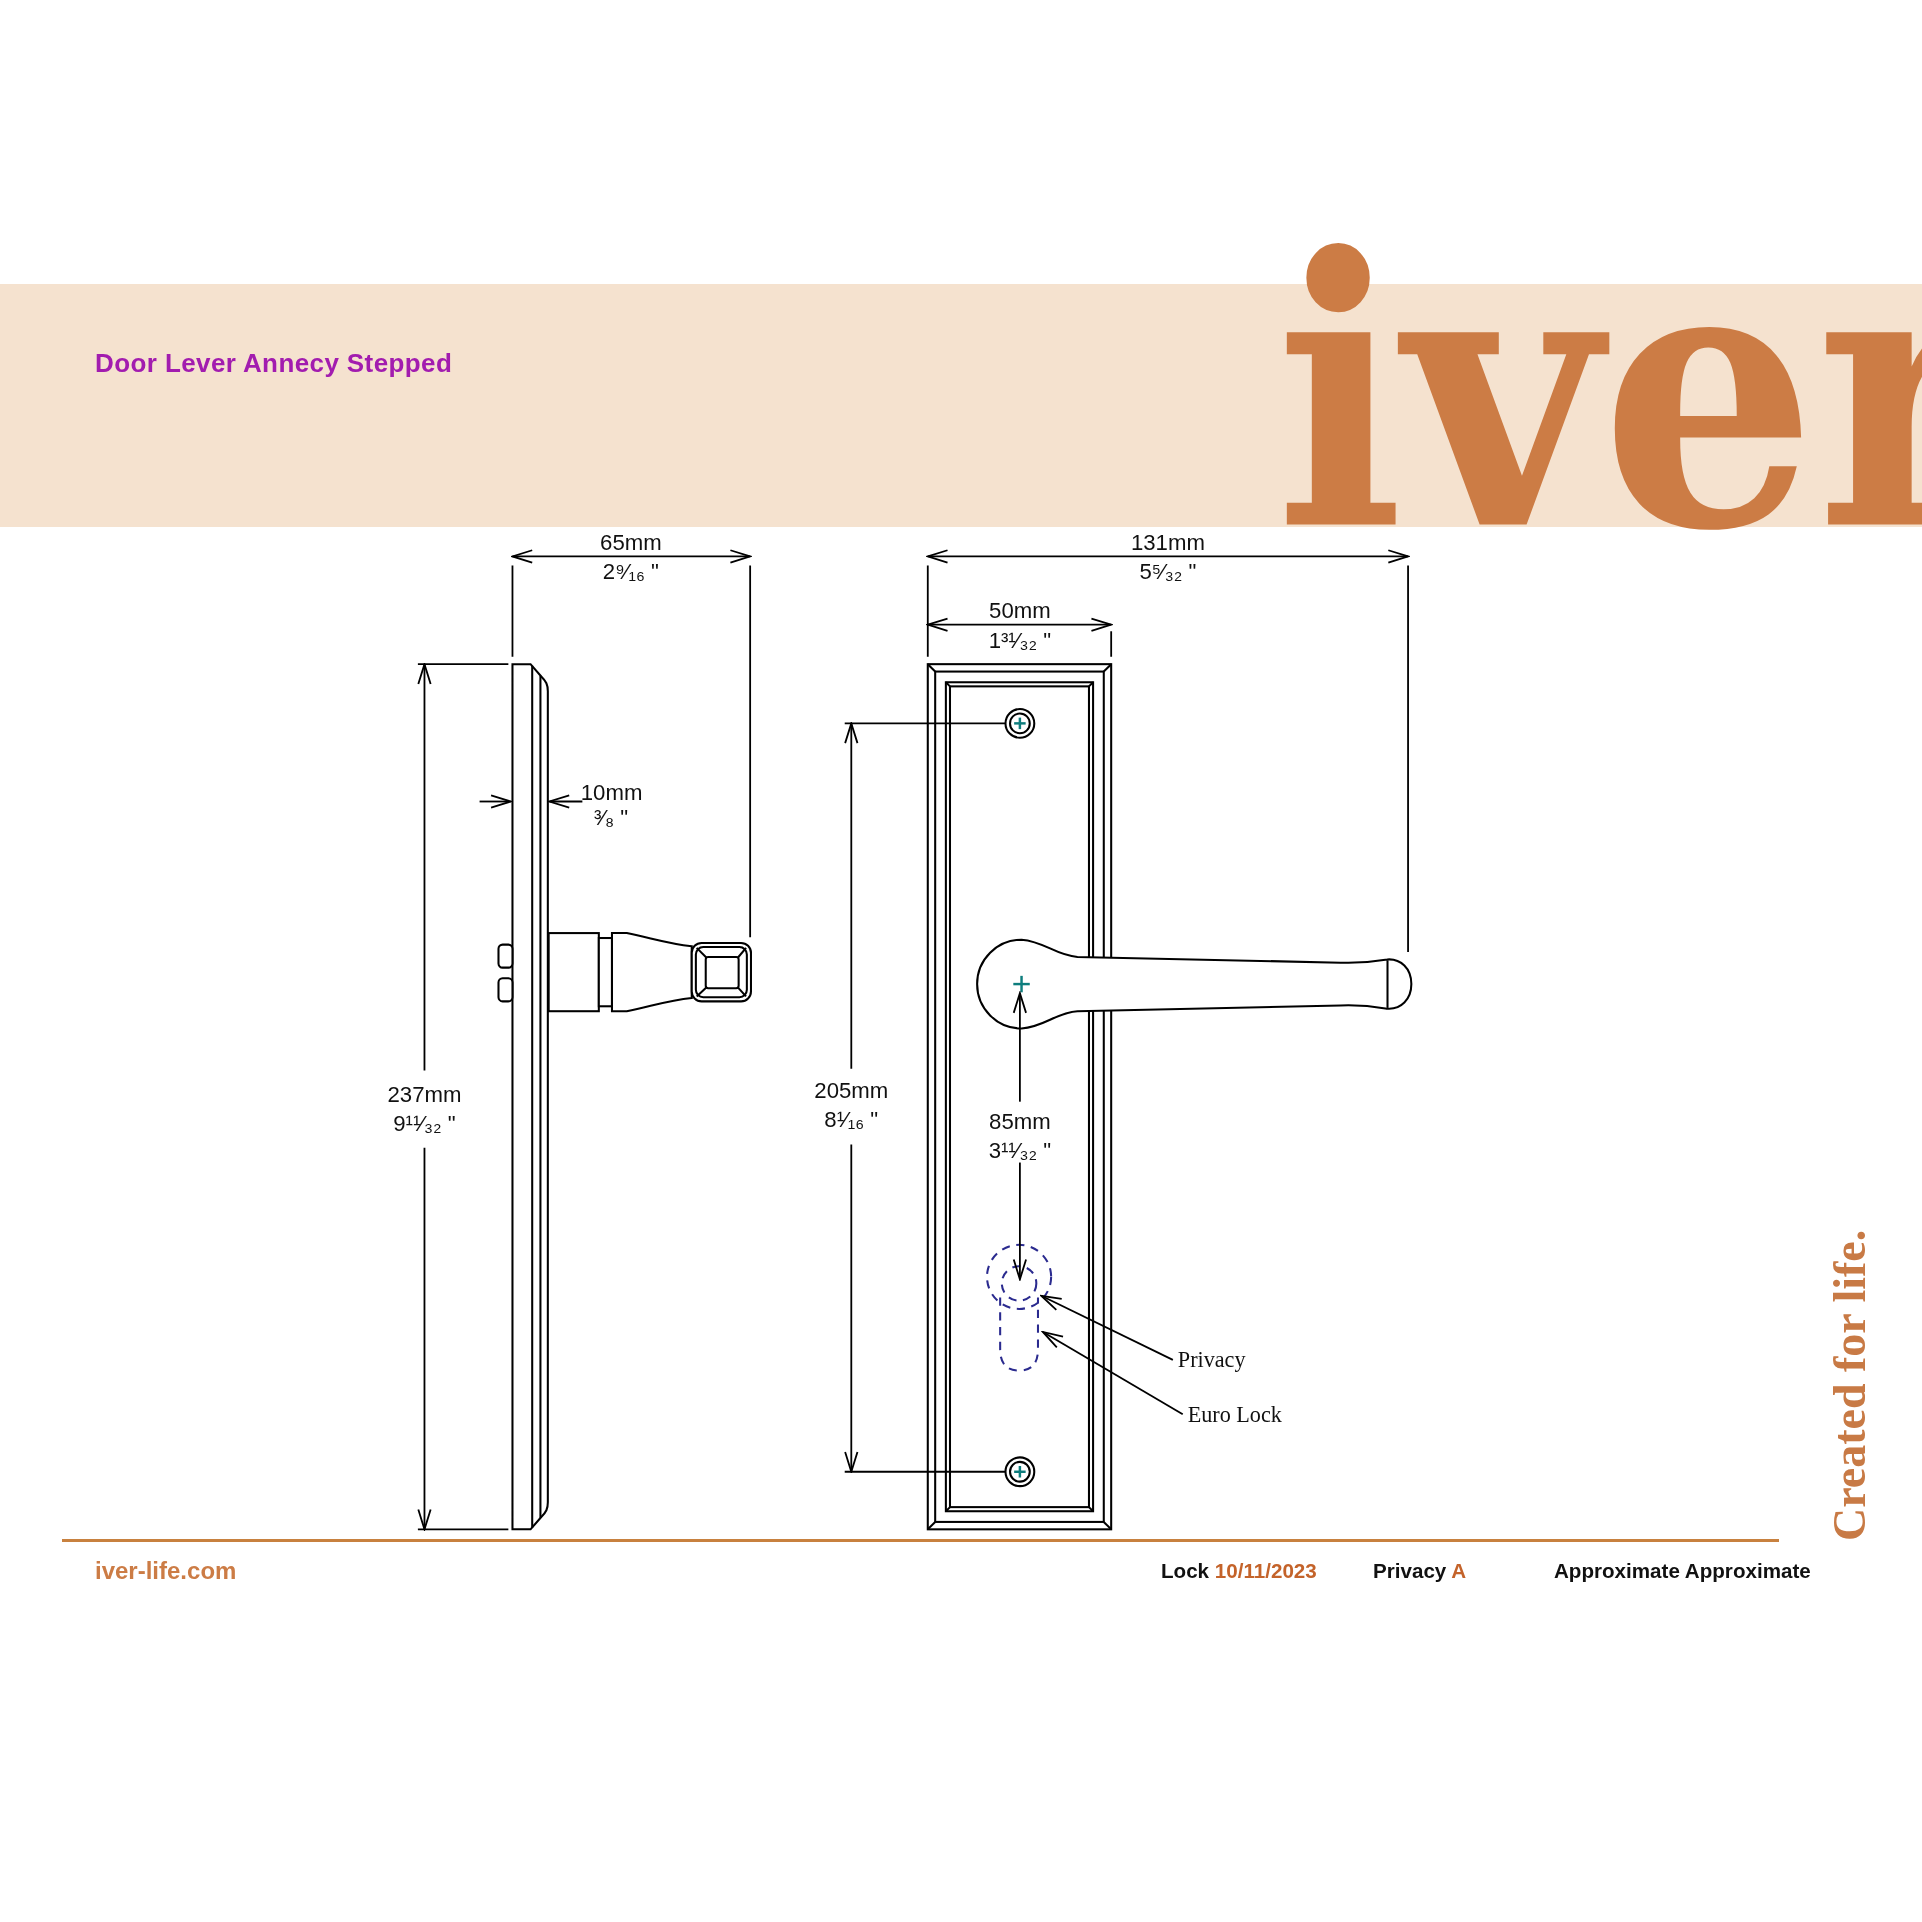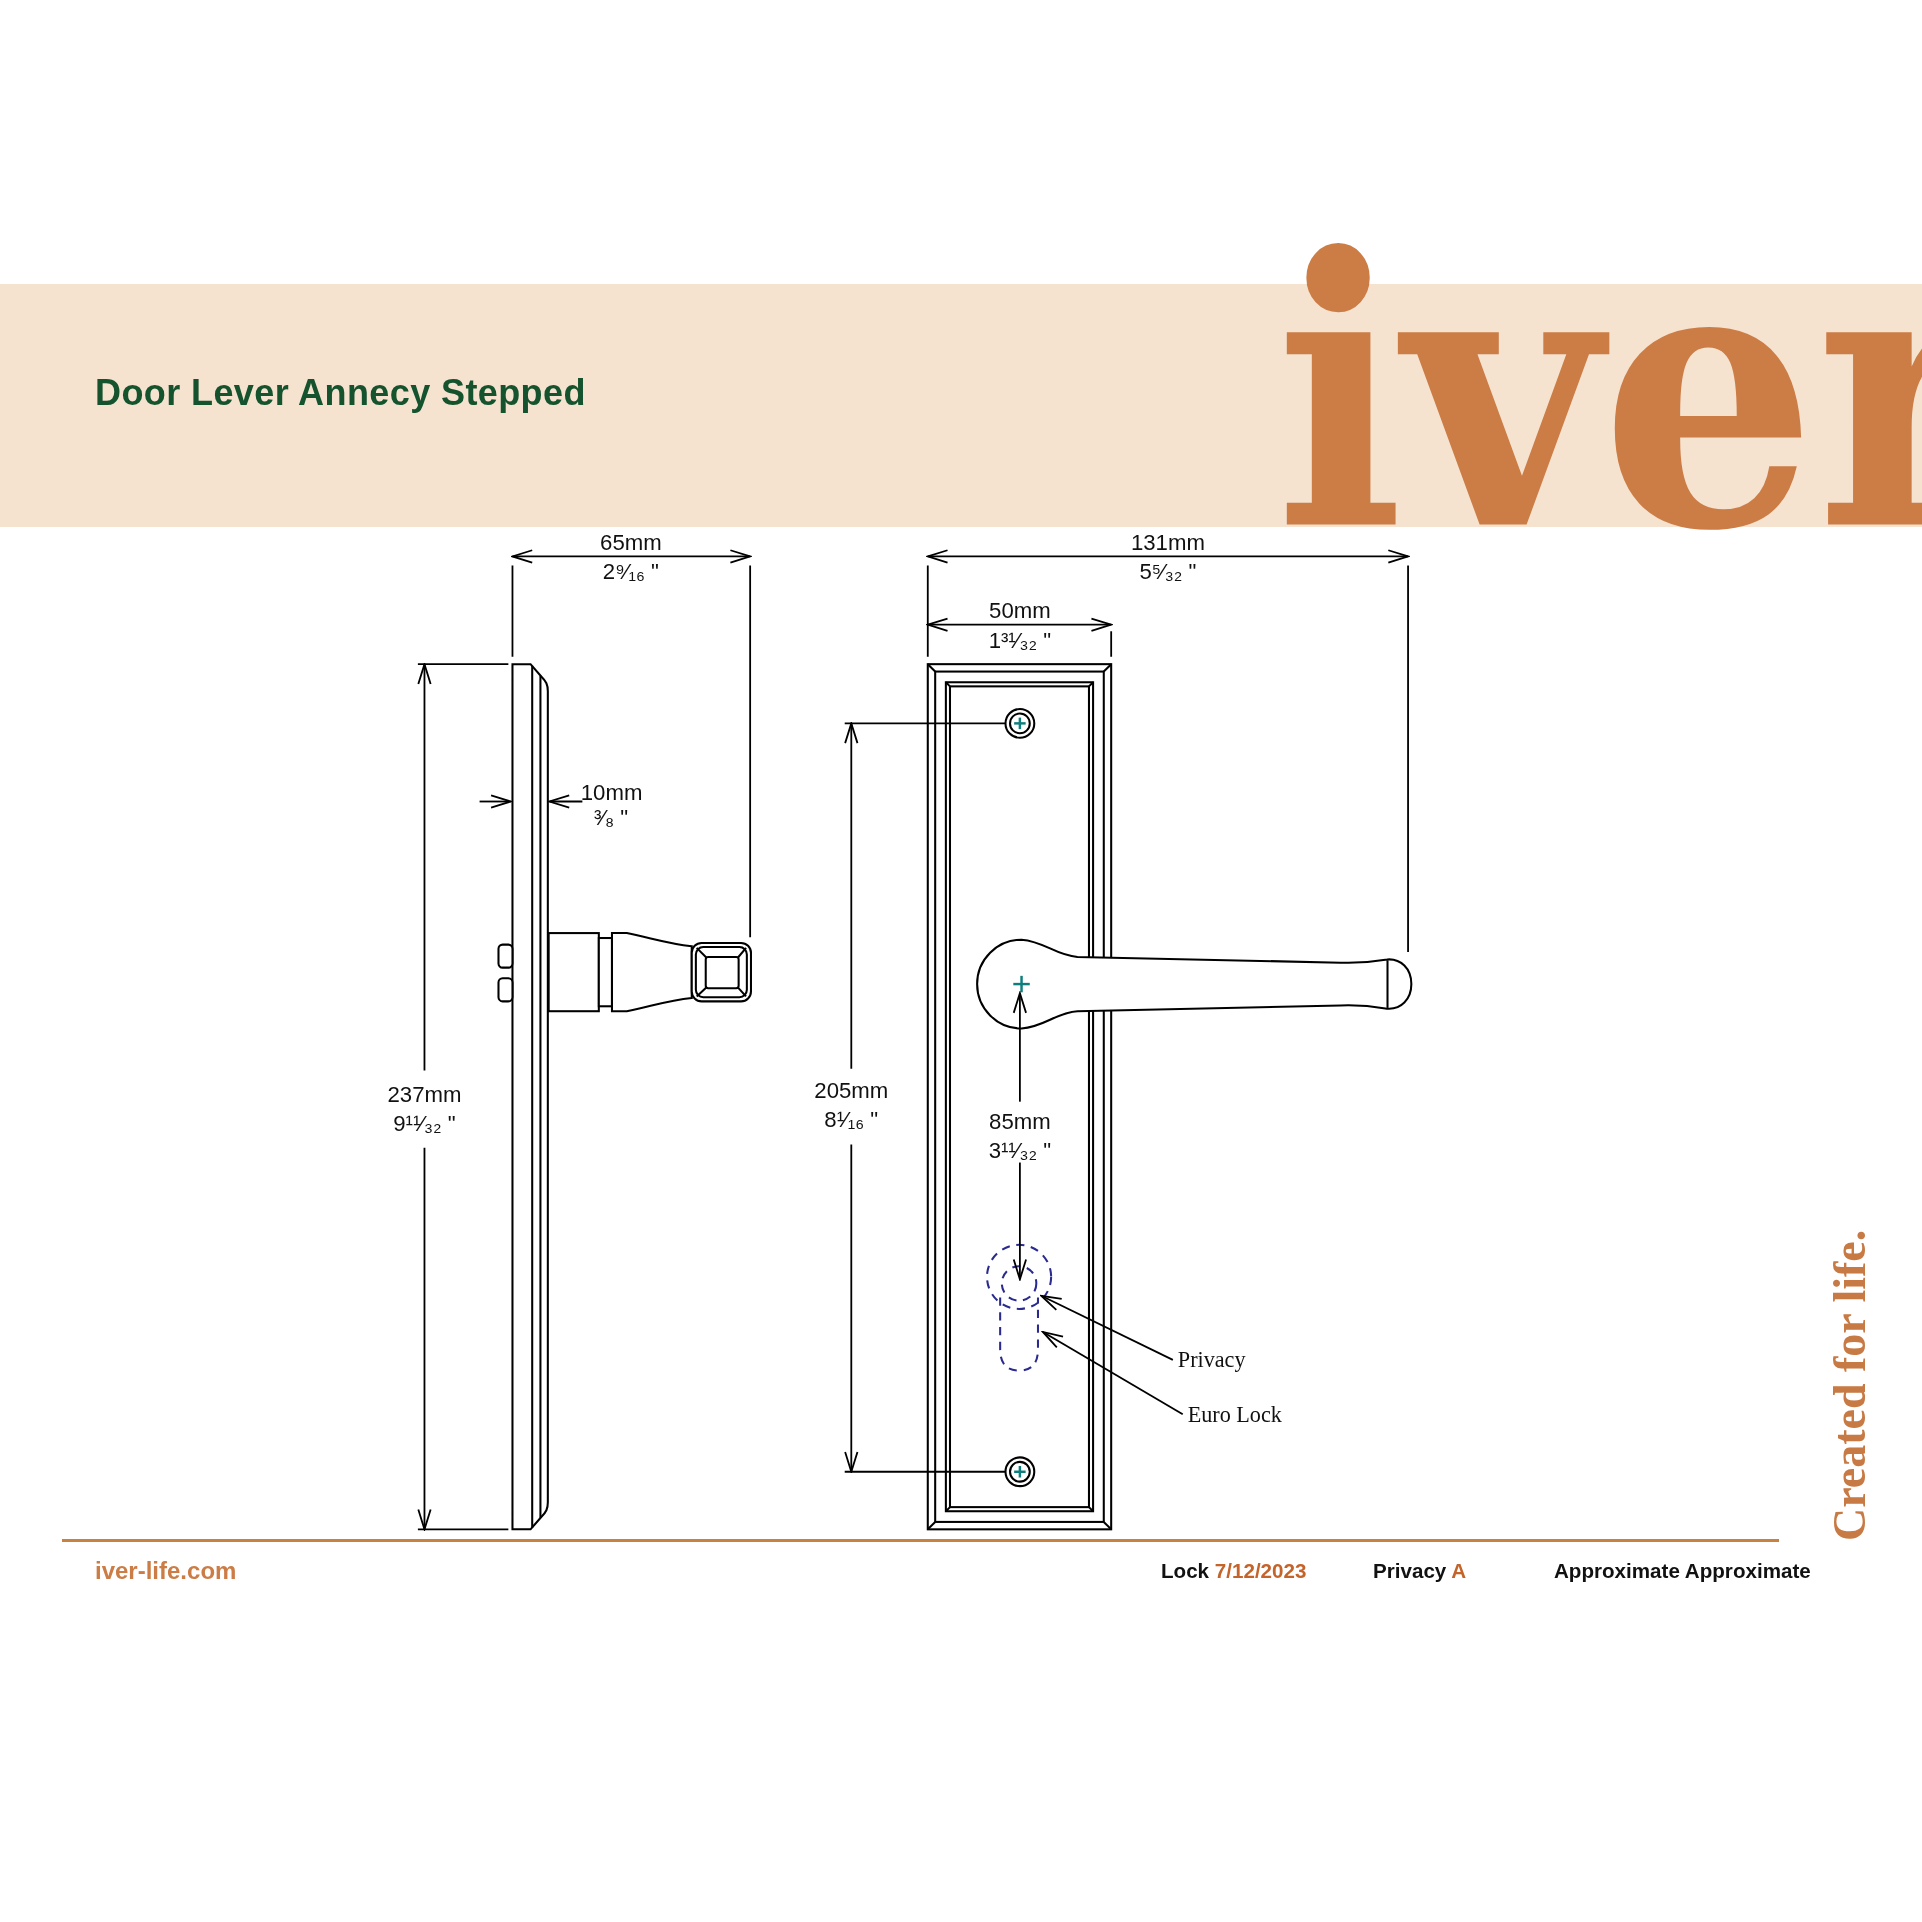--- a/index.html
+++ b/index.html
@@ -1,20 +1,20 @@
 <!DOCTYPE html>
 <html style="font-size:13px"><head>
 <meta charset="utf-8">
 <style>
   html,body{margin:0;padding:0;background:#ffffff;}
   #page{position:relative;width:1923px;height:1923px;background:#ffffff;overflow:hidden;
         font-family:"Liberation Sans",sans-serif;}
   
   #banner{position:absolute;left:0;top:284px;width:1923px;height:243px;background:#f5e2cf;}
-  #title{position:absolute;left:95px;top:88px;font-size:36px;font-weight:bold;color:#14532d;
+  #title{position:absolute;left:95px;top:64px;font-size:26px;font-weight:bold;color:#a21caf;
          letter-spacing:0.4px;white-space:nowrap;}
   #logo-svg{position:absolute;left:1258px;top:0;width:665px;height:243px;overflow:visible;}
   
   #rule{position:absolute;left:62px;top:1539px;width:1717px;height:3.3px;background:#c8813f;}
   #website{position:absolute;left:95px;top:1557px;font-size:24px;font-weight:bold;color:#cc7c45;}
   .foot{position:absolute;top:1559px;font-size:20.6px;font-weight:bold;color:#111111;white-space:nowrap;}
   .foot .accent{color:#c4632a;}
   #foot-date{left:1161px;}
   #foot-rev{left:1373px;}
   #foot-note{left:1554px;}
@@ -189,21 +189,21 @@
       <text class="sertxt" x="1444" y="1729" text-anchor="start">Euro Lock</text>
     </g>
   </svg>
 
   <div id="tagline">Created for life.</div>
 
   <div id="rule"></div>
   <div id="website">iver-life.com</div>
   <div class="foot" id="foot-date">
     <span>Lock</span>
-    <span class="accent">7/12/2023</span>
+    <span class="accent">10/11/2023</span>
   </div>
   <div class="foot" id="foot-rev">
     <span>Privacy</span>
     <span class="accent">A</span>
   </div>
   <div class="foot" id="foot-note">Approximate Approximate</div>
 
 </div>
 
 

